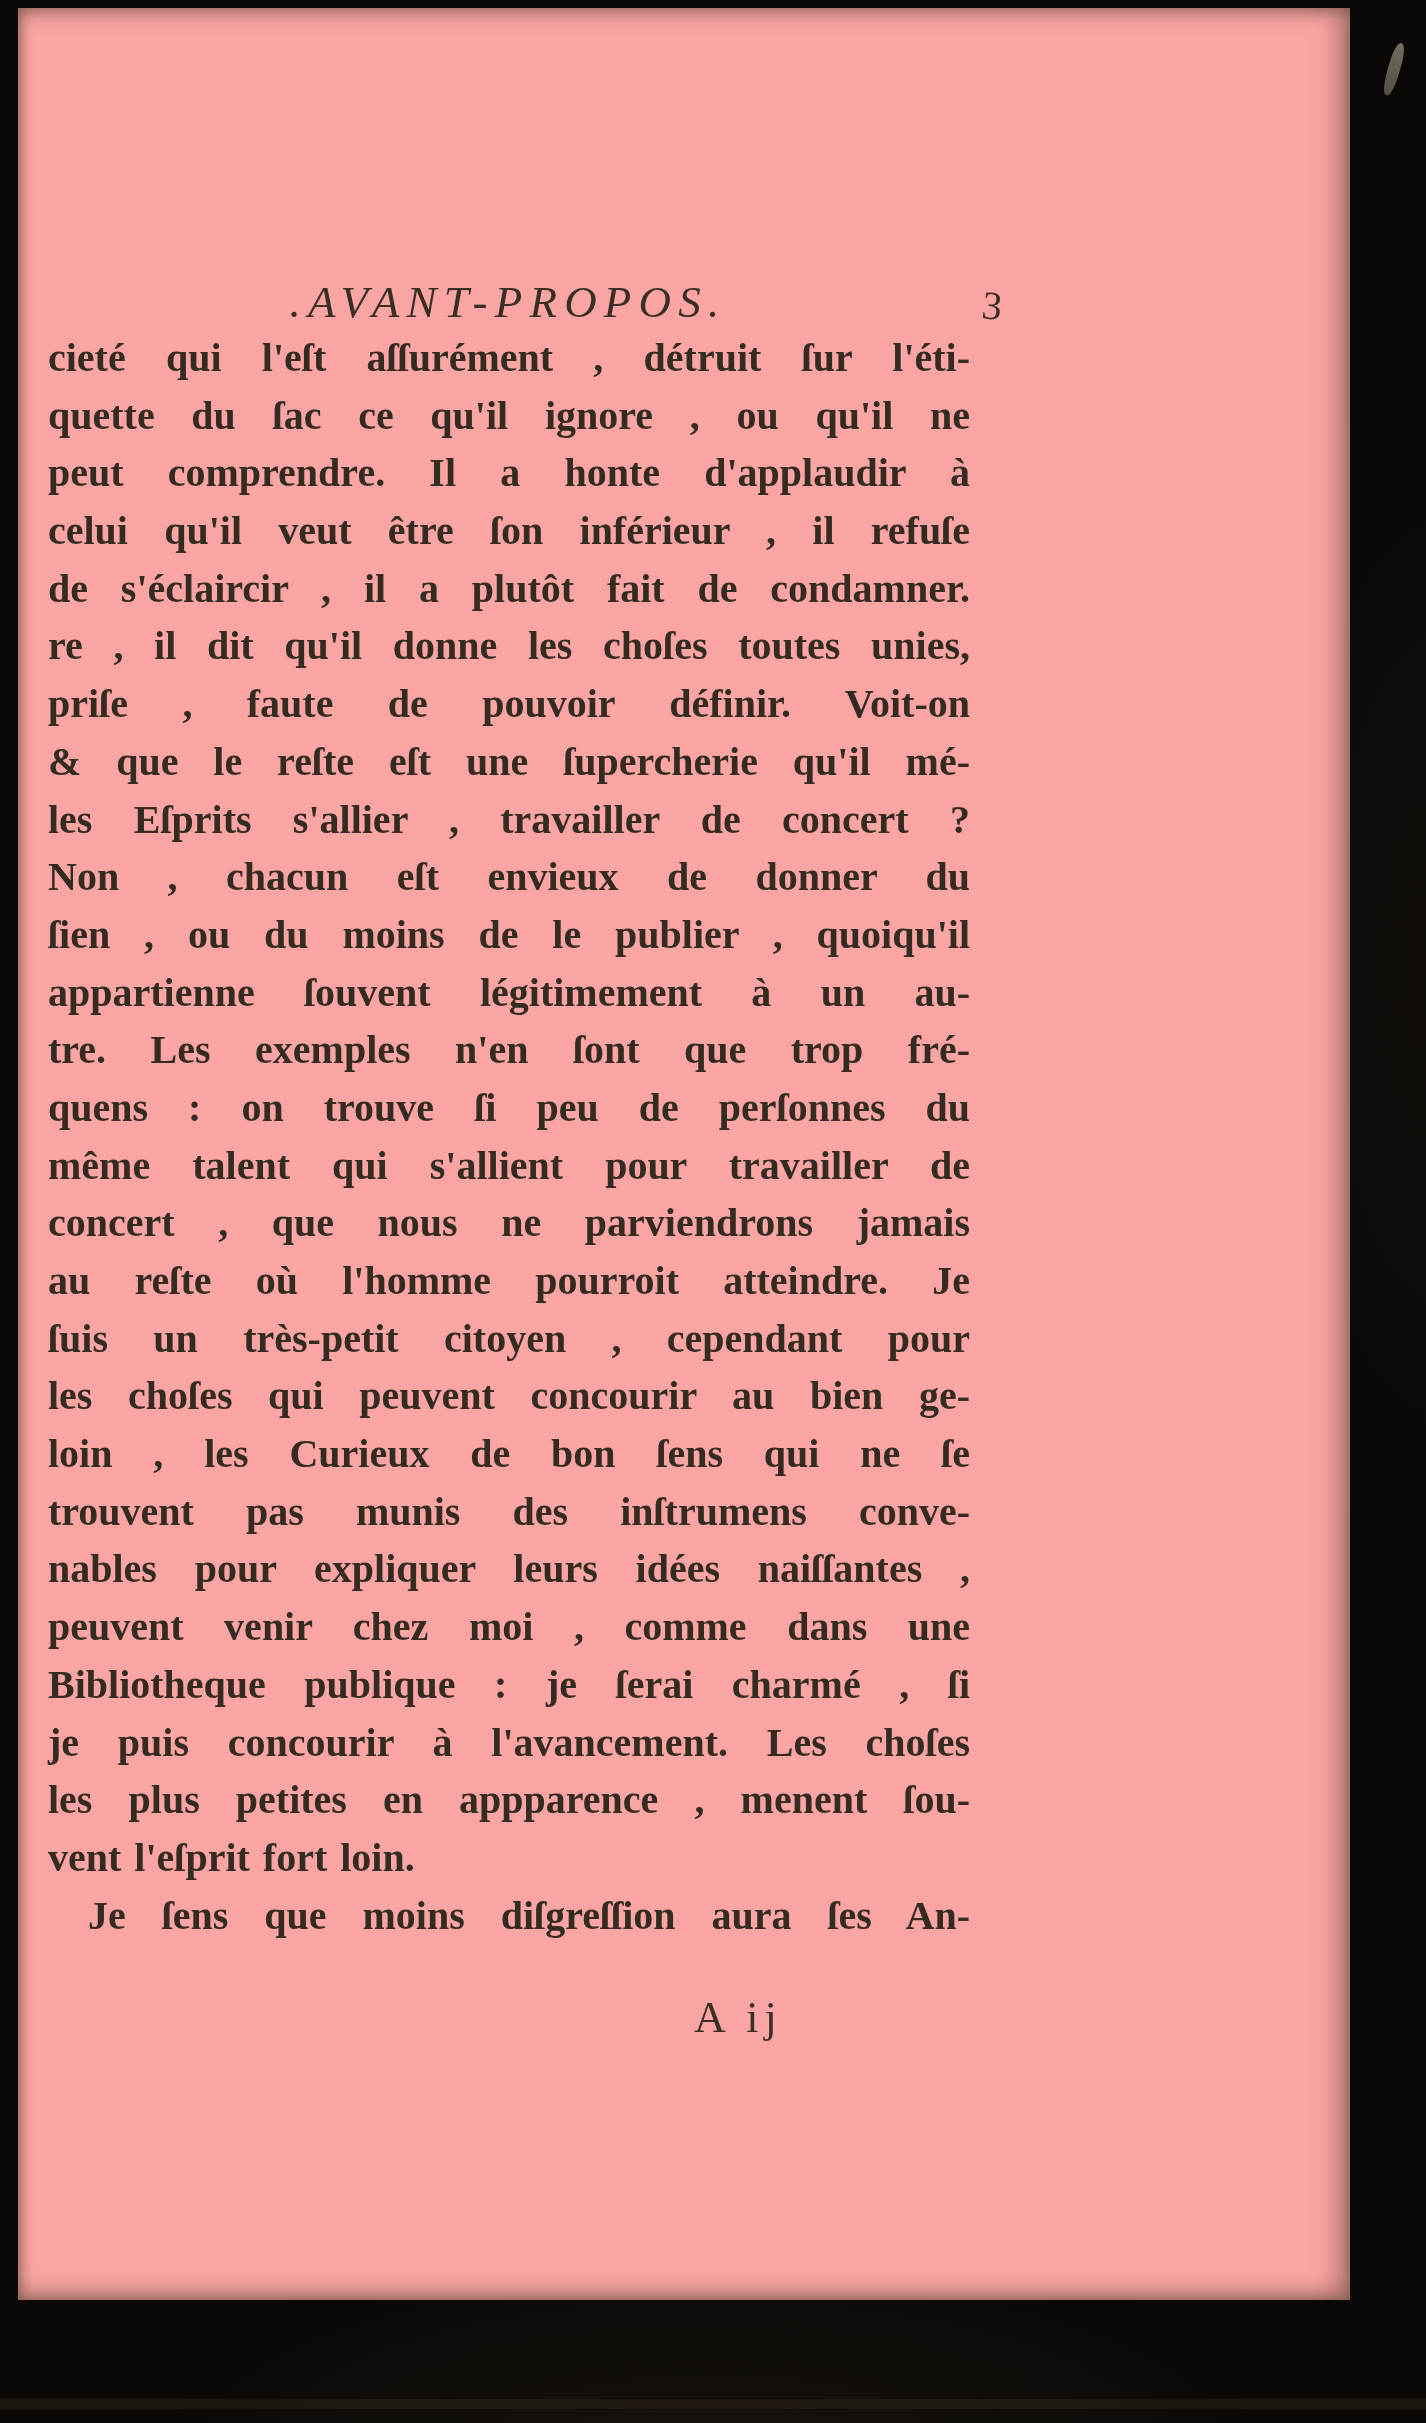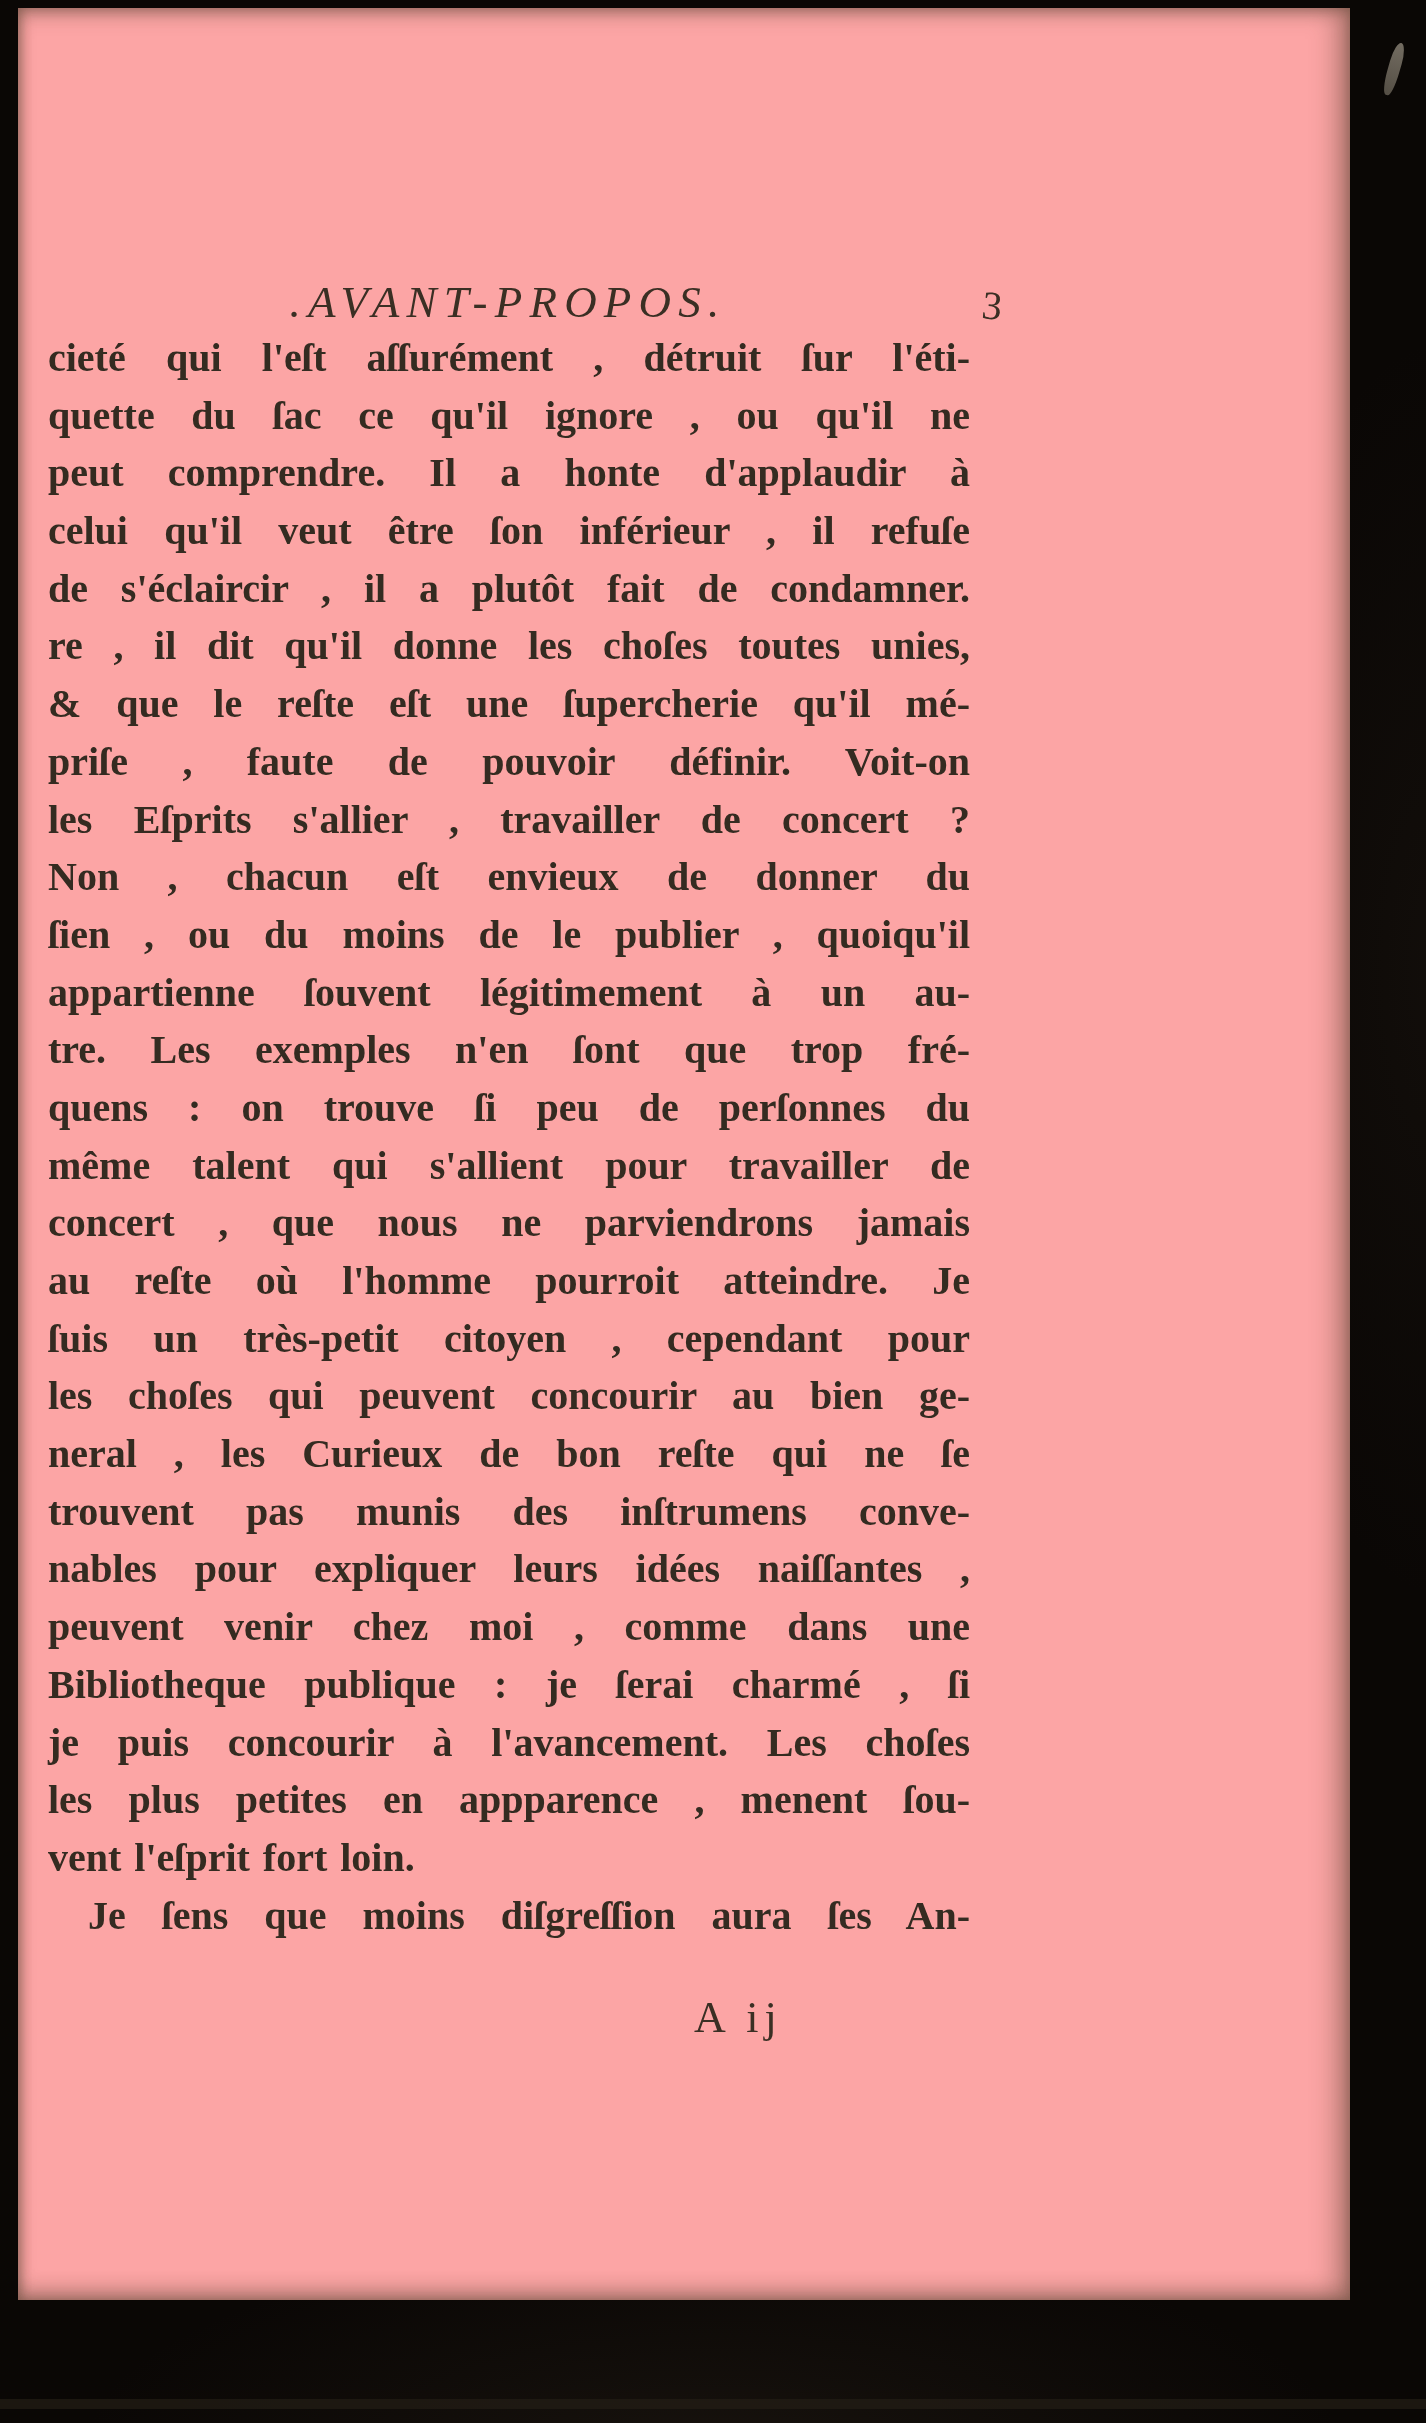--- a/index.html
+++ b/index.html
@@ -90,34 +90,34 @@
     <span class="page-number">3</span>
   </div>
 
   <div class="text-block" id="lines">
       <div class="line">cieté qui l'eſt aſſurément , détruit ſur l'éti-</div>
       <div class="line">quette du ſac ce qu'il ignore , ou qu'il ne</div>
       <div class="line">peut comprendre. Il a honte d'applaudir à</div>
       <div class="line">celui qu'il veut être ſon inférieur , il refuſe</div>
       <div class="line">de s'éclaircir , il a plutôt fait de condamner.</div>
       <div class="line">re , il dit qu'il donne les choſes toutes unies,</div>
+      <div class="line">priſe , faute de pouvoir définir. Voit-on</div>
       <div class="line">&amp; que le reſte eſt une ſupercherie qu'il mé-</div>
-      <div class="line">priſe , faute de pouvoir définir. Voit-on</div>
       <div class="line">les Eſprits s'allier , travailler de concert ?</div>
       <div class="line">Non , chacun eſt envieux de donner du</div>
       <div class="line">ſien , ou du moins de le publier , quoiqu'il</div>
       <div class="line">appartienne ſouvent légitimement à un au-</div>
       <div class="line">tre. Les exemples n'en ſont que trop fré-</div>
       <div class="line">quens : on trouve ſi peu de perſonnes du</div>
       <div class="line">même talent qui s'allient pour travailler de</div>
       <div class="line">concert , que nous ne parviendrons jamais</div>
       <div class="line">au reſte où l'homme pourroit atteindre. Je</div>
       <div class="line">ſuis un très-petit citoyen , cependant pour</div>
       <div class="line">les choſes qui peuvent concourir au bien ge-</div>
-      <div class="line">neral , les Curieux de bon reſte qui ne ſe</div>
+      <div class="line">loin , les Curieux de bon ſens qui ne ſe</div>
       <div class="line">trouvent pas munis des inſtrumens conve-</div>
       <div class="line">nables pour expliquer leurs idées naiſſantes ,</div>
       <div class="line">peuvent venir chez moi , comme dans une</div>
       <div class="line">Bibliotheque publique : je ſerai charmé , ſi</div>
       <div class="line">je puis concourir à l'avancement. Les choſes</div>
       <div class="line">les plus petites en appparence , menent ſou-</div>
       <div class="line no-justify">vent l'eſprit fort loin.</div>
       <div class="line indent">Je ſens que moins diſgreſſion aura ſes An-</div>
     </div>
 

